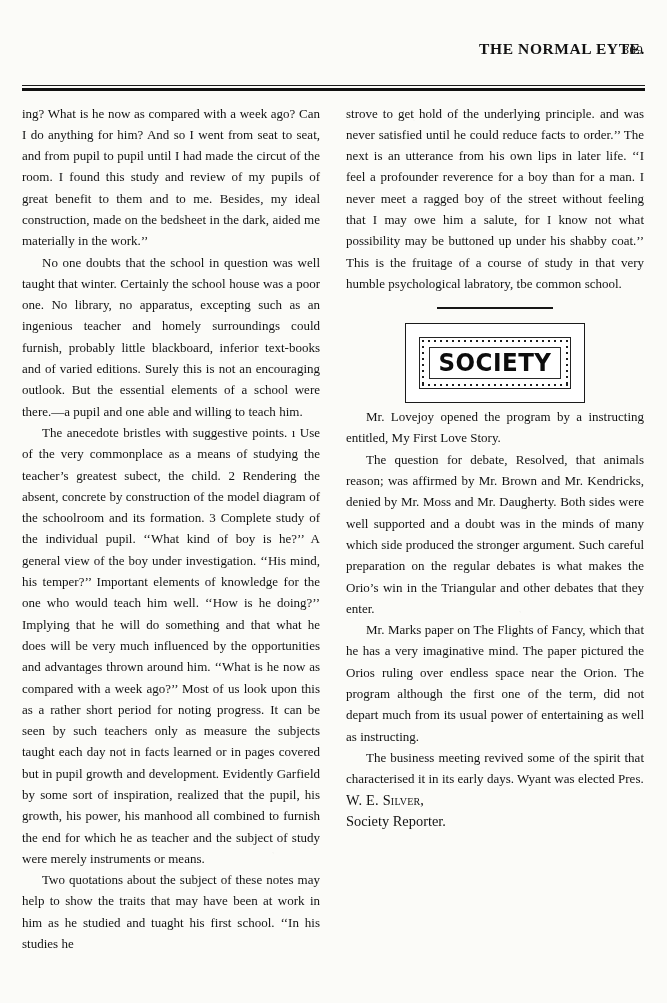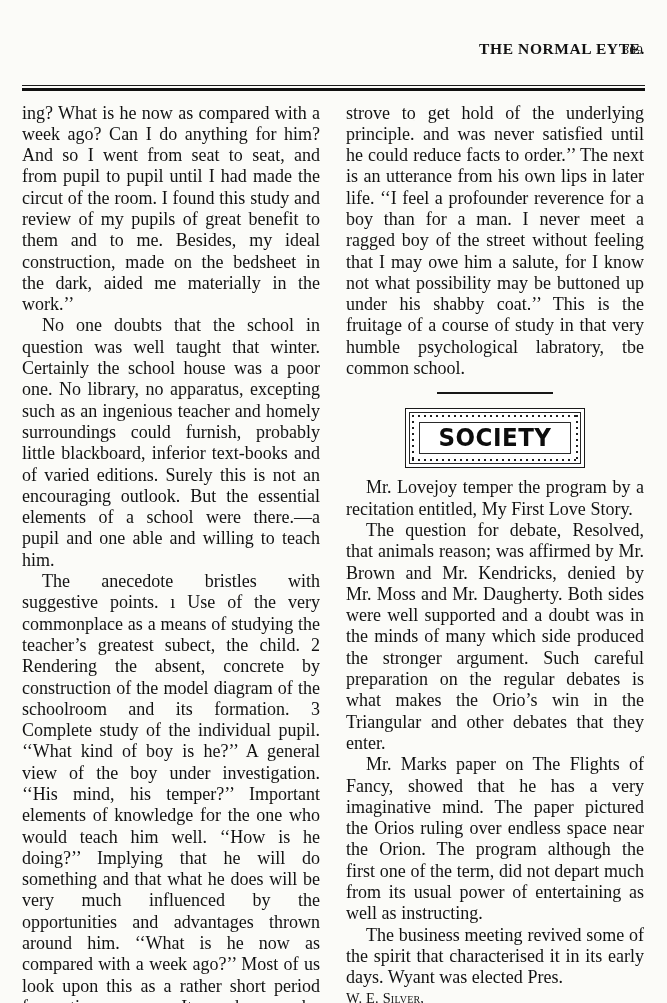--- a/index.html
+++ b/index.html
@@ -77,45 +77,45 @@
     display: flex;
     gap: 26px;
     margin-top: 12px;
   }
   .col {
     width: 298px;
     flex: 0 0 298px;
   }
   p.body {
     margin: 0;
-    font-size: 18px;
+    font-size: 13px;
     line-height: 21.3px;
     text-align: justify;
     text-justify: inter-word;
     text-indent: 20px;
     hyphens: none;
     word-spacing: 0.1px;
   }
   p.body.noindent {
     text-indent: 0;
   }
 
   
   .short-rule {
     width: 116px;
     height: 0;
     margin: 13px auto 14px auto;
     border-top: 2.5px solid #161616;
   }
   .society-banner {
     width: 180px;
-    margin: 0 auto 9px auto;
+    margin: 0 auto 3px auto;
     background: #ffffff;
     border: 1.5px solid #1a1a1a;
-    padding: 3px;
+    padding: 13px;
     box-sizing: border-box;
   }
   .banner-frame {
     border: 1px solid #242424;
     padding: 4px 2px;
     position: relative;
     background:
       
       radial-gradient(circle at 3px 3px, #1d1d1d 1.2px, transparent 1.4px) 0 0/6px 6px repeat-x,
       radial-gradient(circle at 3px 3px, #1d1d1d 1.2px, transparent 1.4px) 0 100%/6px 6px repeat-x,
@@ -191,23 +191,23 @@
 
         <div class="society-banner">
           <div class="banner-frame">
             <div class="banner-inner">
               <span class="banner-word">SOCIETY</span>
             </div>
           </div>
         </div>
 
 
-        <p class="body">Mr.  Lovejoy temper the program by a recitation entitled, My First Love Story.</p>
+        <p class="body">Mr.  Lovejoy opened the program by a instructing entitled, My First Love Story.</p>
         <p class="body">The question for debate, Resolved, that animals reason; was affirmed by Mr. Brown and Mr. Kendricks, denied by Mr. Moss and Mr. Daugherty.  Both sides were well supported and a doubt was in the minds of many which side produced the stronger argument.  Such careful preparation on the regular debates is what makes the Orio’s win in the Triangular and other debates that they enter.</p>
-        <p class="body">Mr. Marks paper on The Flights of Fancy, showed that he has a very imaginative mind. The paper pictured the Orios ruling over endless space near the Orion.  The program although the first one of the term, did not depart much from its usual power of entertaining as well as instructing.</p>
+        <p class="body">Mr. Marks paper on The Flights of Fancy, which that he has a very imaginative mind. The paper pictured the Orios ruling over endless space near the Orion.  The program although the first one of the term, did not depart much from its usual power of entertaining as well as instructing.</p>
         <p class="body">The business meeting revived some of the spirit that characterised it in its early days. Wyant was elected Pres.</p>
 
         <div class="sig-line sig-pad smallcaps">W. E. Silver,</div>
         <div class="sig-line sig-pad2">Society Reporter.</div>
 
       </div>
 
     </div>
   </div>
 </div>

